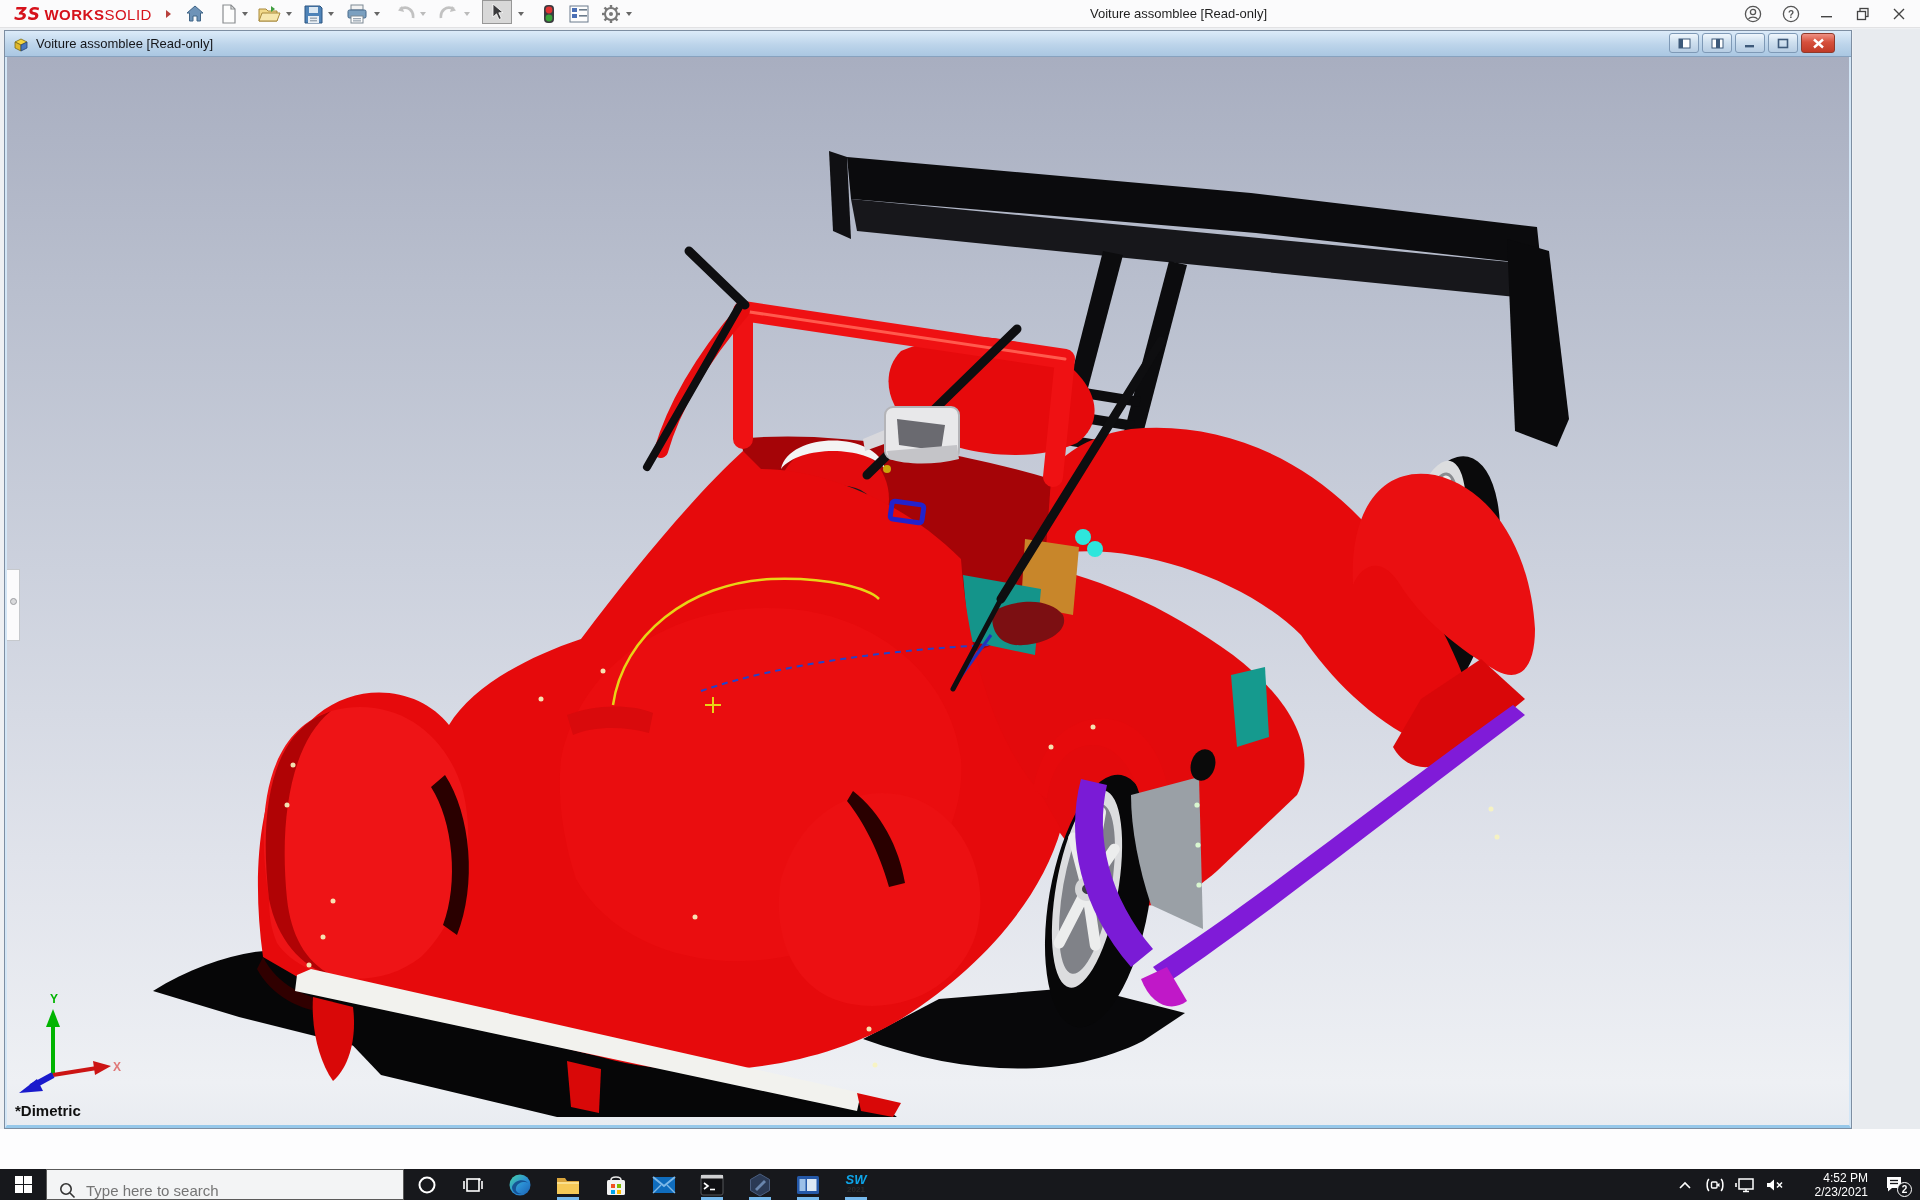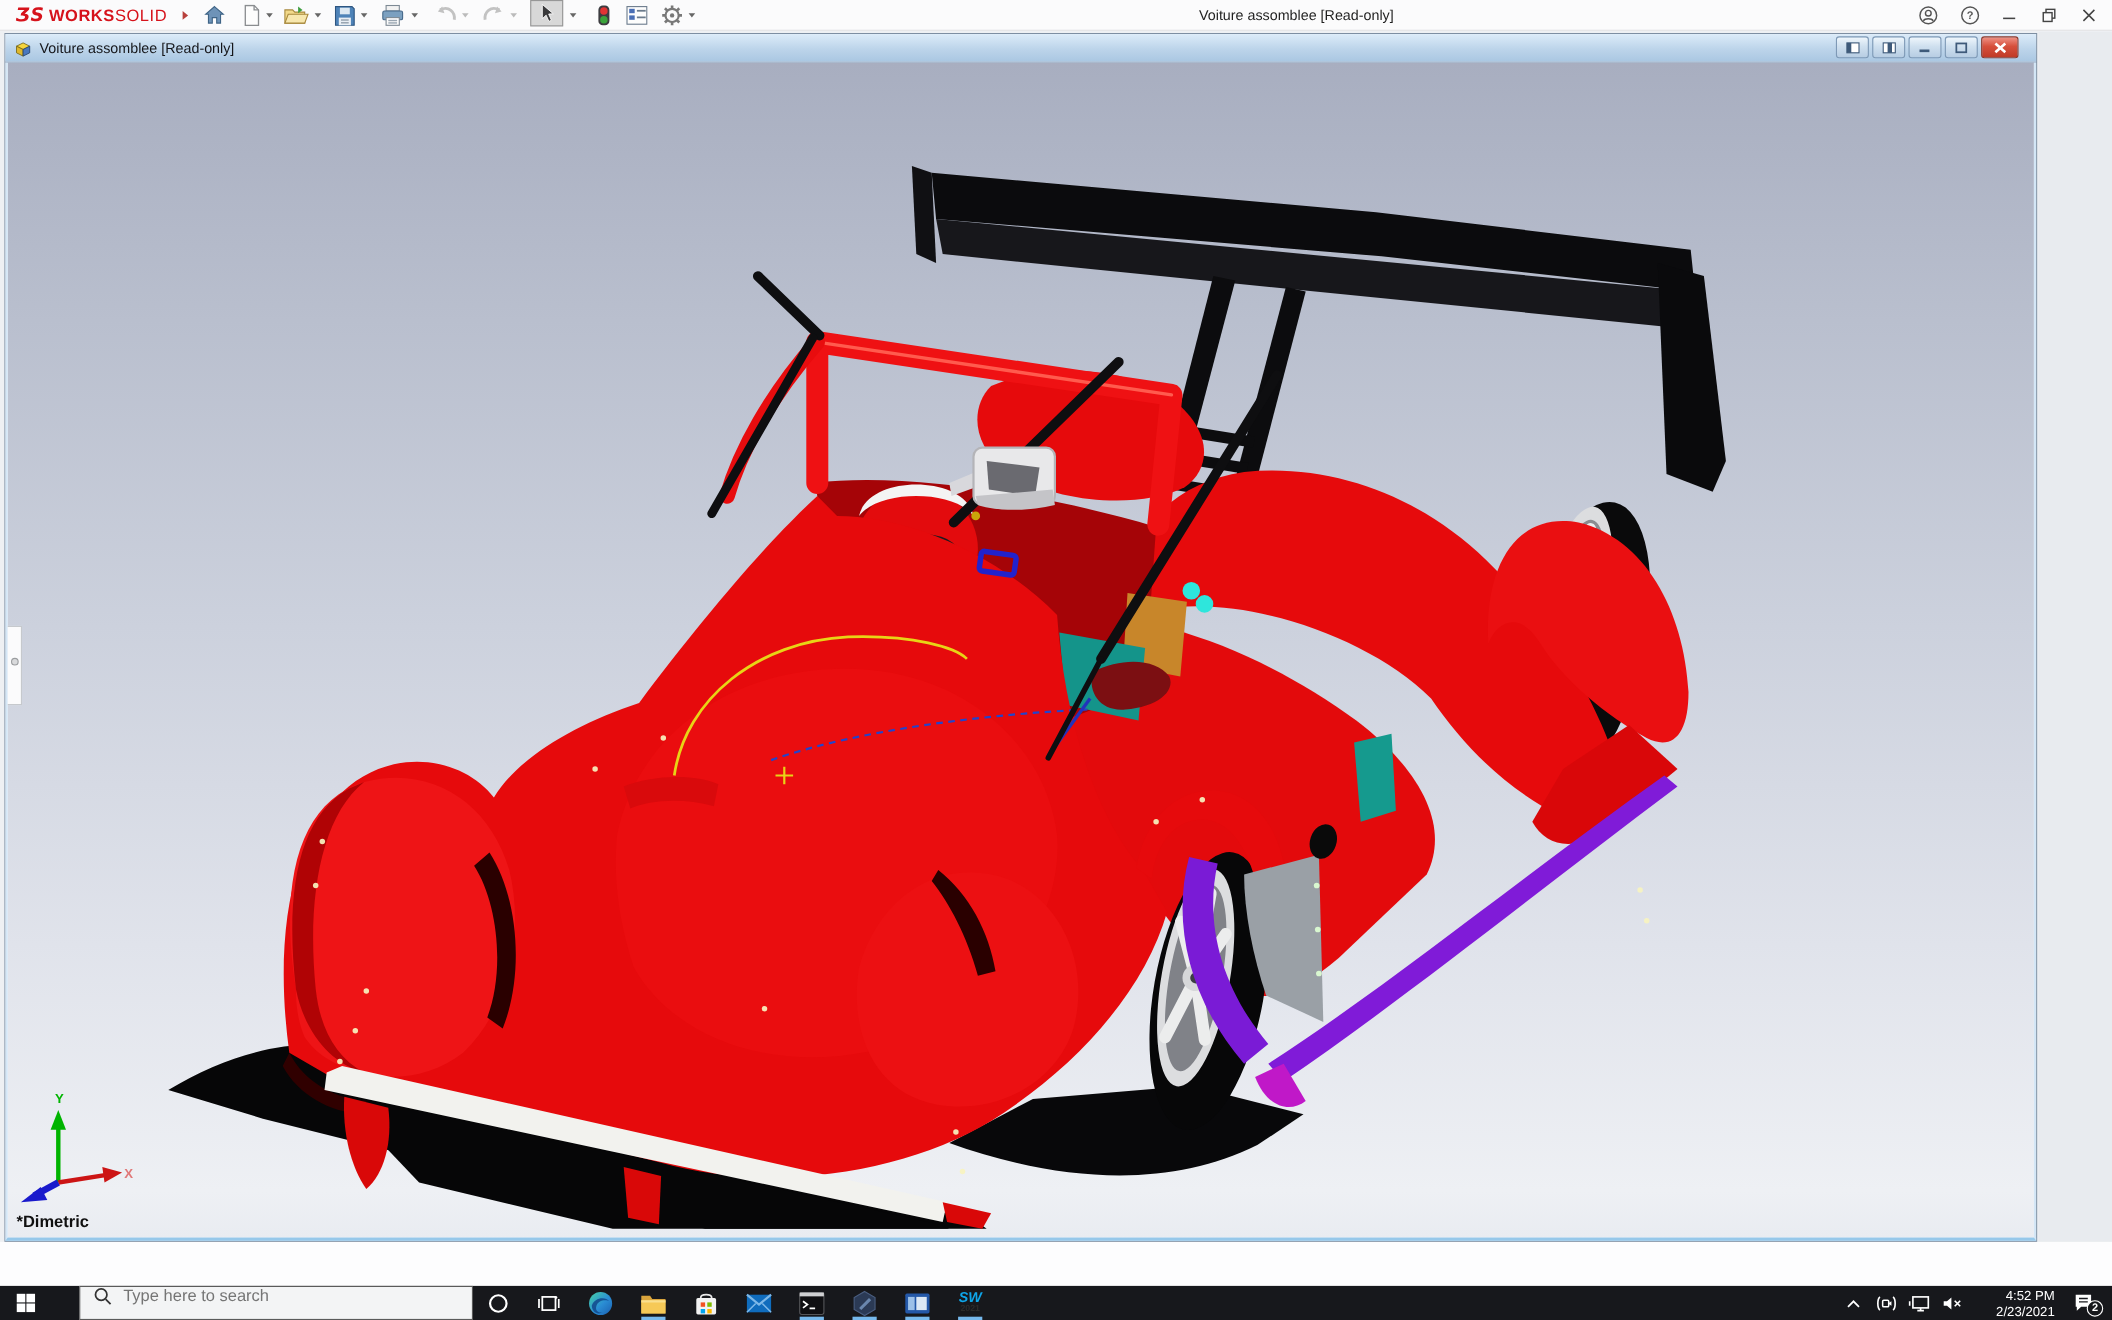--- a/index.html
+++ b/index.html
@@ -47,21 +47,21 @@
   .pane-handle i { position:absolute; left:3px; top:28px; width:7px; height:7px; border-radius:50%;
                    background:#d9dadc; border:1px solid #9b9da0; }
 
   .right-gap { position:absolute; left:1853px; top:29px; width:67px; height:1100px; background:#e8ebef; }
   .desk-strip { position:absolute; left:0; top:1129px; width:1920px; height:40px; background:#fdfdfe; }
 
   
   .taskbar { position:absolute; left:0; top:1169px; width:1920px; height:31px; background:#17181c;
              display:flex; align-items:stretch; }
   .tk-btn { width:46px; display:flex; align-items:center; justify-content:center; }
-  .tk-search { width:358px; background:#f3f4f5; border:1px solid #5a5a5a; display:flex; align-items:flex-start; gap:10px; padding-left:12px;margin-left:26px; }
+  .tk-search { width:358px; background:#f3f4f5; border:1px solid #5a5a5a; display:flex; align-items:flex-end; gap:10px; padding-left:12px; }
   .tk-search input { border:none; outline:none; background:transparent; font-size:15px; color:#222; width:290px;
                      font-family:"Liberation Sans", sans-serif; }
   .tk-app { width:48px; position:relative; display:flex; align-items:center; justify-content:center; }
   .tk-app .ind { position:absolute; bottom:0; left:13px; width:22px; height:3px; background:#76b9ed; }
   .sw-badge { text-align:center; line-height:10px; }
   .sw-badge .t { font-weight:bold; font-size:13px; color:#0ea5e9; font-style:italic; }
   .sw-badge .y { font-size:8px; font-weight:bold; color:#2b2b2b; display:block; }
   .tray { margin-left:auto; display:flex; align-items:center; padding-right:6px; }
   .tray-ic { width:30px; display:flex; align-items:center; justify-content:center; height:31px; }
   .clock { width:84px; text-align:right; color:#fff; font-size:12px; line-height:14px; padding-right:6px; }

